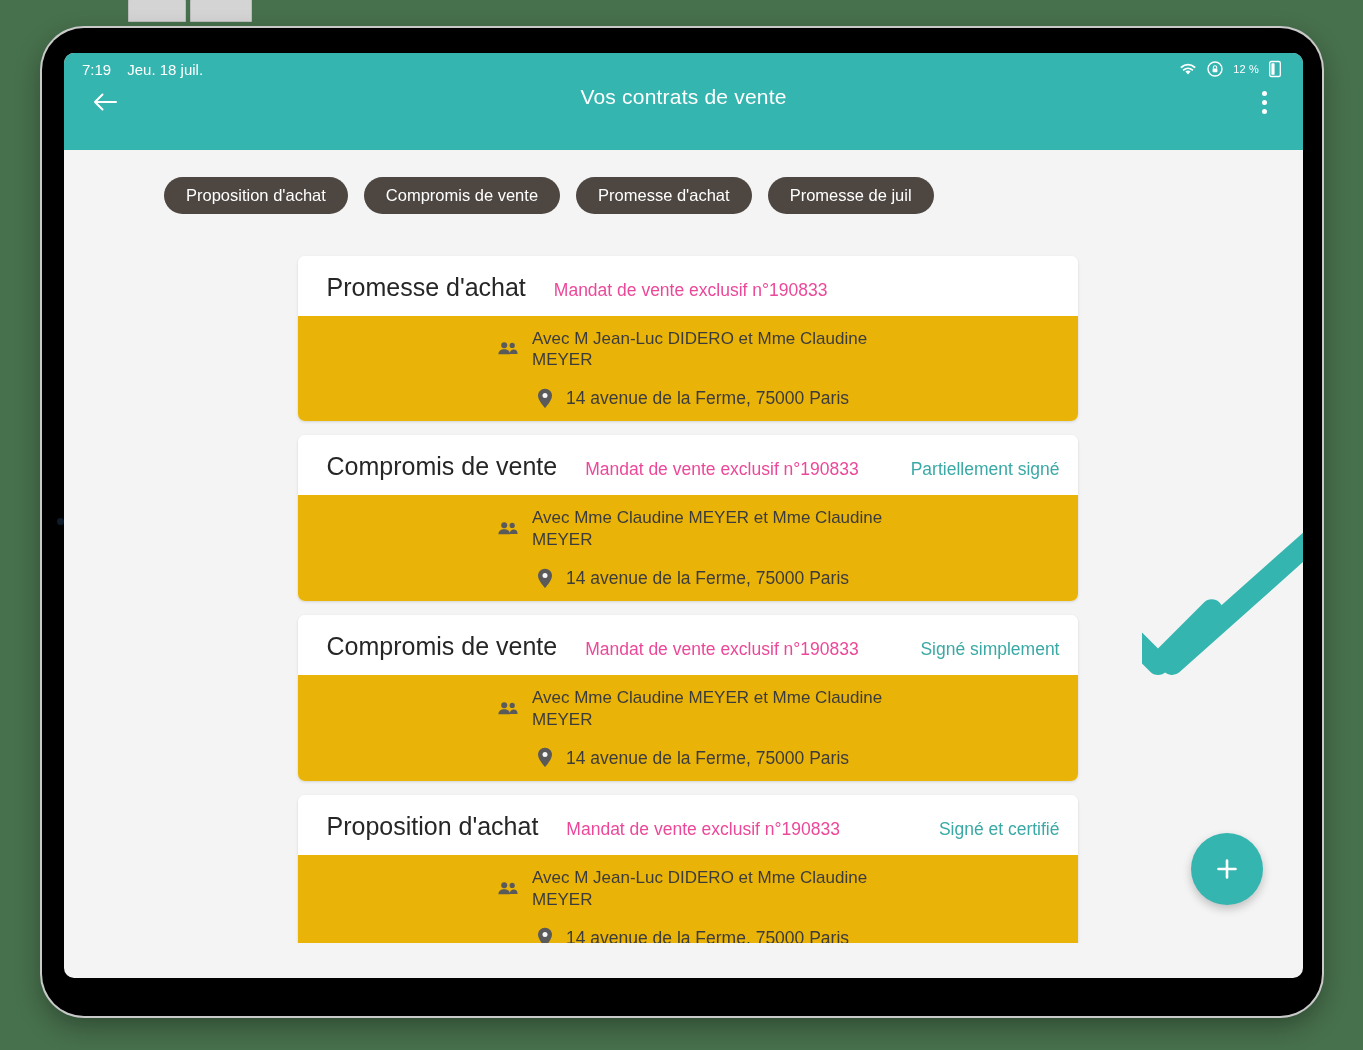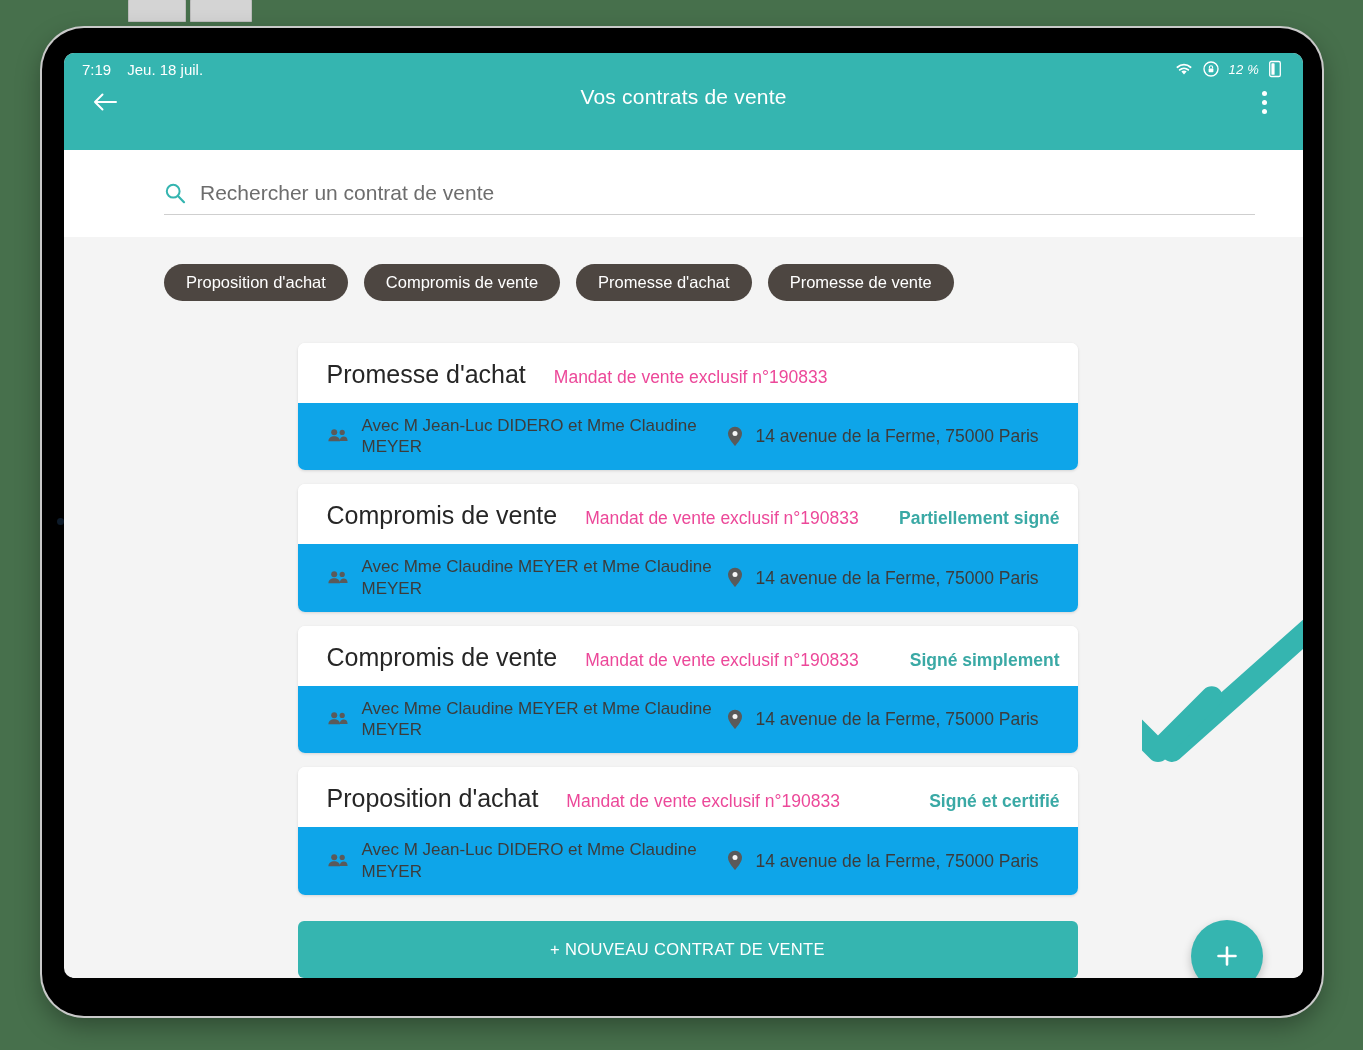--- a/index.html
+++ b/index.html
@@ -67,21 +67,21 @@
     background: #35b5b0;
     color: #ffffff;
     display: flex;
     align-items: center;
     padding: 0 22px 0 18px;
     font-size: 15px;
     box-sizing: border-box;
   }
   .status-left { display: flex; align-items: center; gap: 16px; }
   .status-right { margin-left: auto; display: flex; align-items: center; gap: 10px; }
-  .status-right .pct { font-size: 13px; letter-spacing: .2px; font-style: italic; }
+  .status-right .pct { font-size: 11px; letter-spacing: .2px; }
   .ico { display: inline-flex; align-items: center; }
 
   
   .appbar {
     height: 65px;
     background: #35b5b0;
     display: flex;
     align-items: flex-start;
     padding: 0 24px;
     position: relative;
@@ -194,28 +194,28 @@
     font-size: 17.5px;
     color: #ec4899;
     margin-left: 28px;
     white-space: nowrap;
   }
   .card-status {
     margin-left: auto;
     font-size: 17.5px;
     color: #3aa9a5;
     white-space: nowrap;
-    font-weight: bold;
   }
   .card-bottom {
     display: flex;
     align-items: center;
-    background: #0ea5e9;
+    background: #eab308;
     padding: 12px 18px 12px 29px;
-    gap: 8px;
+    gap: 16px;
+    flex-direction: column;
   }
   .cb-people, .cb-place {
     display: flex;
     align-items: center;
     gap: 13px;
   }
   .cb-people { width: 392px; }
   .cb-text {
     font-size: 17px;
     color: #3c3c3c;
@@ -313,39 +313,28 @@
         </svg>
       </div>
       <div class="appbar-title">Vos contrats de vente</div>
       <div class="kebab">
         <i></i>
           <i></i>
           <i></i>
       </div>
     </div>
 
-    <div class="search-wrap">
-      <div class="search-row">
-        <span class="ico">
-          <svg width="22" height="22" viewBox="0 0 22 22">
-            <circle cx="9.2" cy="9.2" r="6.4" stroke="#35b5b0" stroke-width="2" fill="none"></circle>
-            <path d="M14 14 L20 20.2" stroke="#35b5b0" stroke-width="2.2" stroke-linecap="round"></path>
-          </svg>
-        </span>
-        <input class="search-input" type="text" placeholder="Rechercher un contrat de vente" style="">
-      </div>
-    </div>
 
     <div class="content">
 
       <div class="chips">
         <div class="chip">Proposition d'achat</div>
         <div class="chip">Compromis de vente</div>
         <div class="chip">Promesse d'achat</div>
-        <div class="chip">Promesse de vente</div>
+        <div class="chip">Promesse de juil</div>
       </div>
 
       <div class="cards">
 
         <div class="card">
           <div class="card-top">
             <span class="card-type">Promesse d'achat</span>
             <span class="card-mandate">Mandat de vente exclusif n°190833</span>
             <span class="card-status"></span>
           </div>

